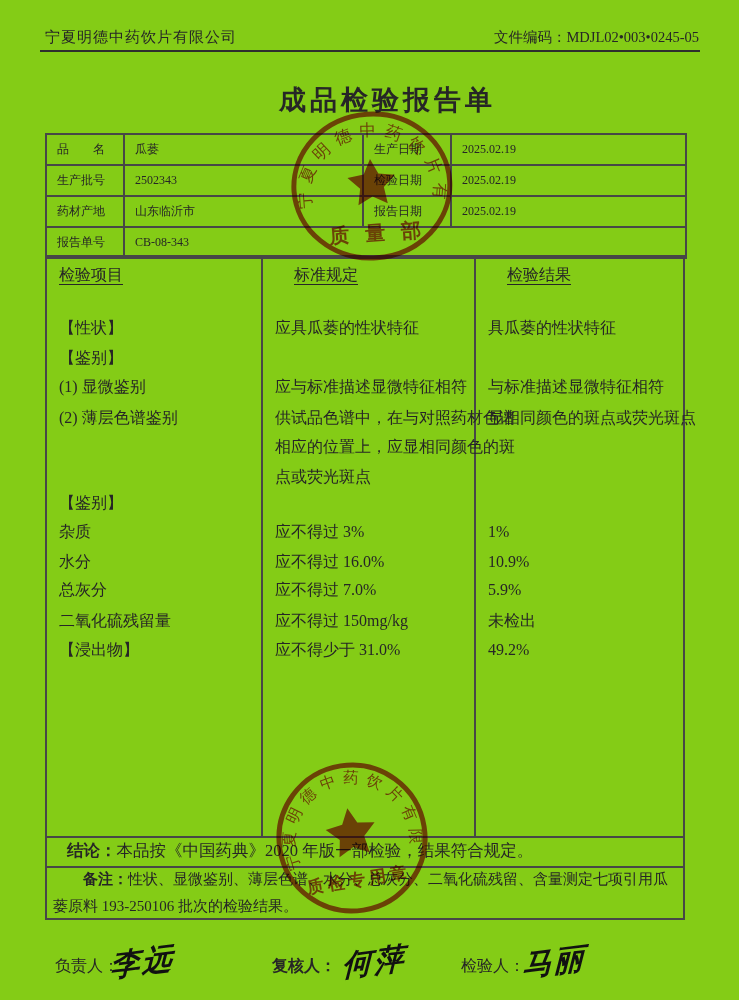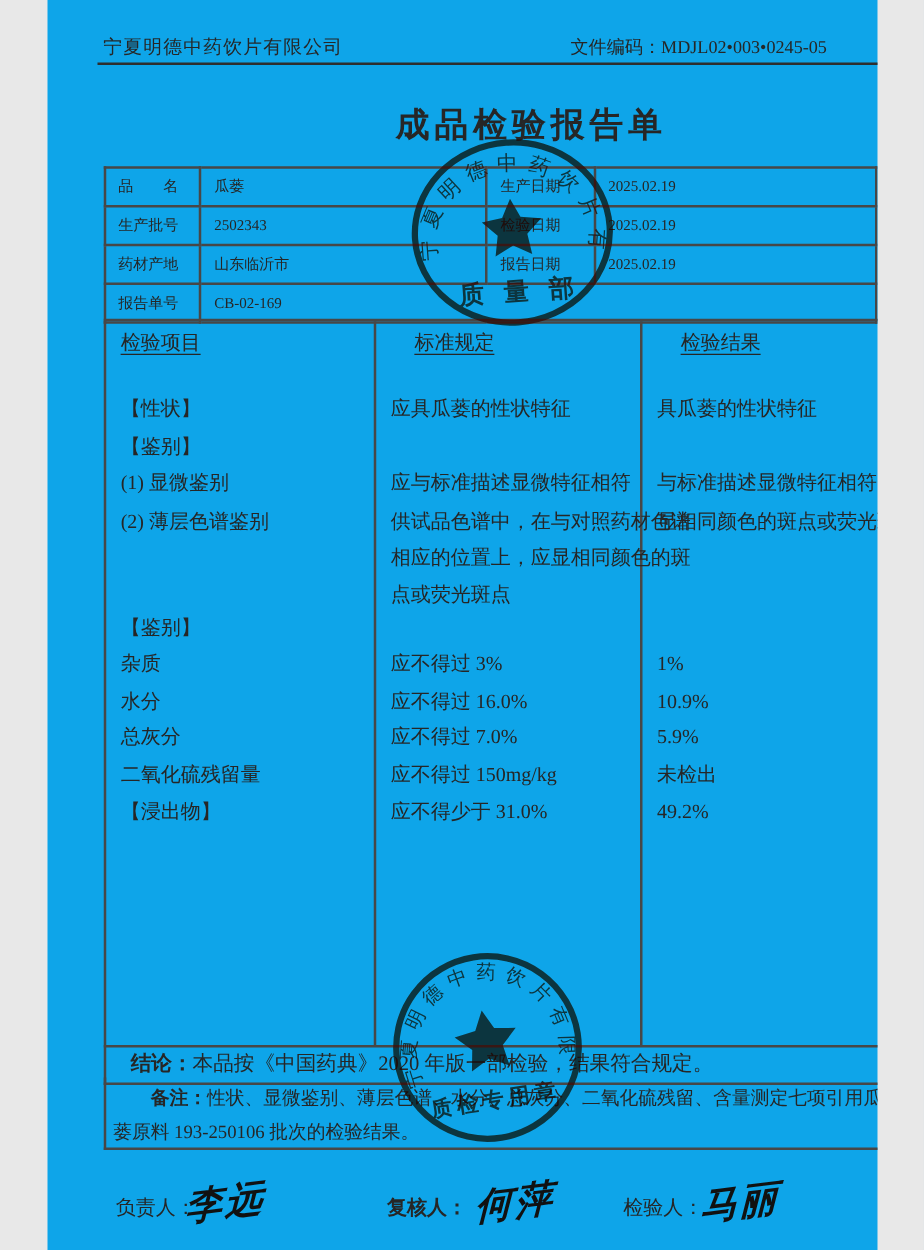--- a/index.html
+++ b/index.html
@@ -1,19 +1,19 @@
 <!DOCTYPE html>
 <html><head>
 <meta charset="utf-8">
 <style>
   * { margin:0; padding:0; box-sizing:border-box; }
   html,body { background:#e8e8e8; }
   .page {
-    position:relative; width:664px; height:1000px; margin:0 auto;
-    background:#0ea5e9; overflow:hidden;
+    position:relative; width:739px; height:1000px; margin:0 auto;
+    background:#84cc16; overflow:hidden;
     font-family:"Liberation Serif","DejaVu Serif",serif;
     color:#262626;
   }
   .hdr-company { position:absolute; left:45px; top:28px; font-size:15px; letter-spacing:1px; }
   .hdr-code    { position:absolute; right:40px; top:28px; font-size:14.5px; }
   .hdr-rule    { position:absolute; left:40px; top:50px; width:660px; height:2px; background:#2e2e2e; }
   .doc-title   { position:absolute; left:0; top:82px; width:739px; text-align:center;
                  font-size:27px; font-weight:bold; letter-spacing:4px;padding-left:36px; }
 
   table.info { position:absolute; left:45px; top:133px; border-collapse:collapse; table-layout:fixed; }
@@ -70,21 +70,21 @@
       <td class="c4">2025.02.19</td>
     </tr>
     <tr>
       <td class="c1">药材产地</td>
       <td class="c2">山东临沂市</td>
       <td class="c3">报告日期</td>
       <td class="c4">2025.02.19</td>
     </tr>
     <tr>
       <td class="c1">报告单号</td>
-      <td colspan="3">CB-02-169</td>
+      <td colspan="3">CB-08-343</td>
     </tr>
   </tbody>
     </table>
 
   <div class="insp">
     <div class="vline vl1"></div>
     <div class="vline vl2"></div>
 
     <div class="cell colhead" style="left:12px;  top:8px;">检验项目</div>
     <div class="cell colhead" style="left:247px; top:8px;">标准规定</div>

